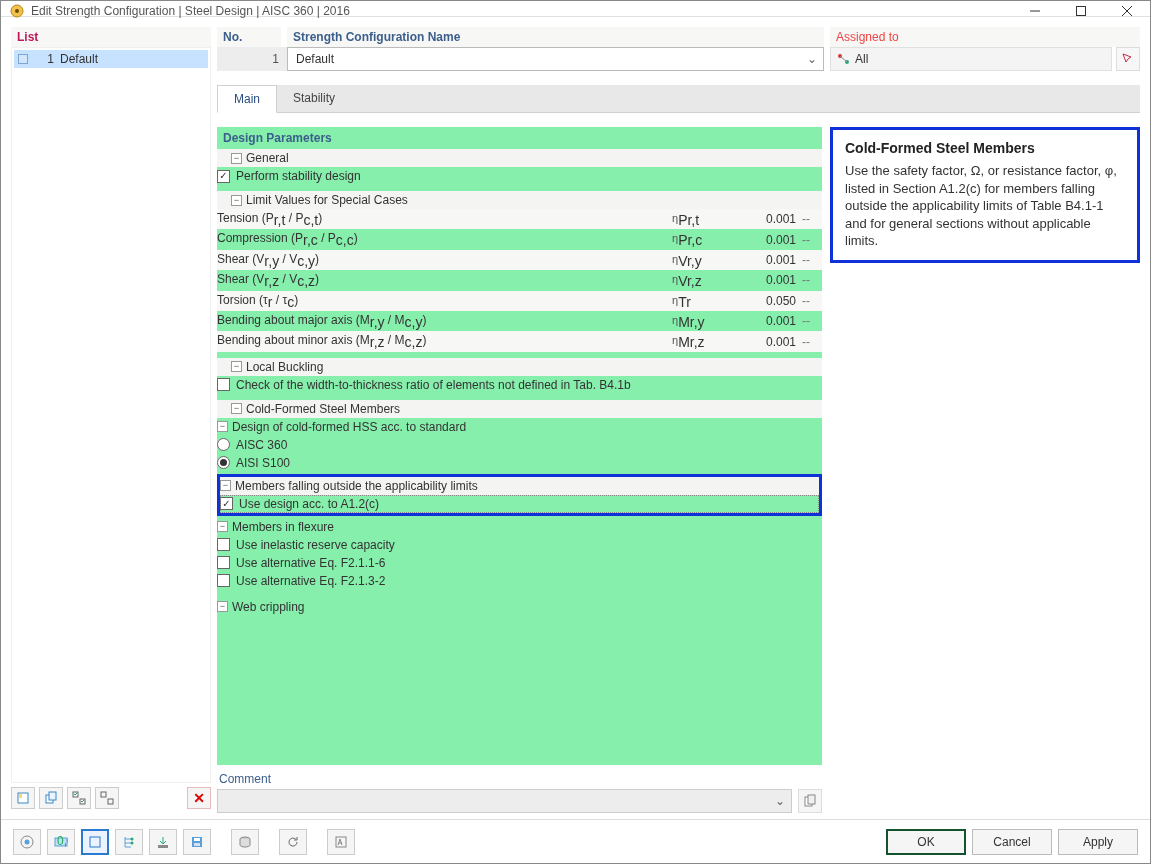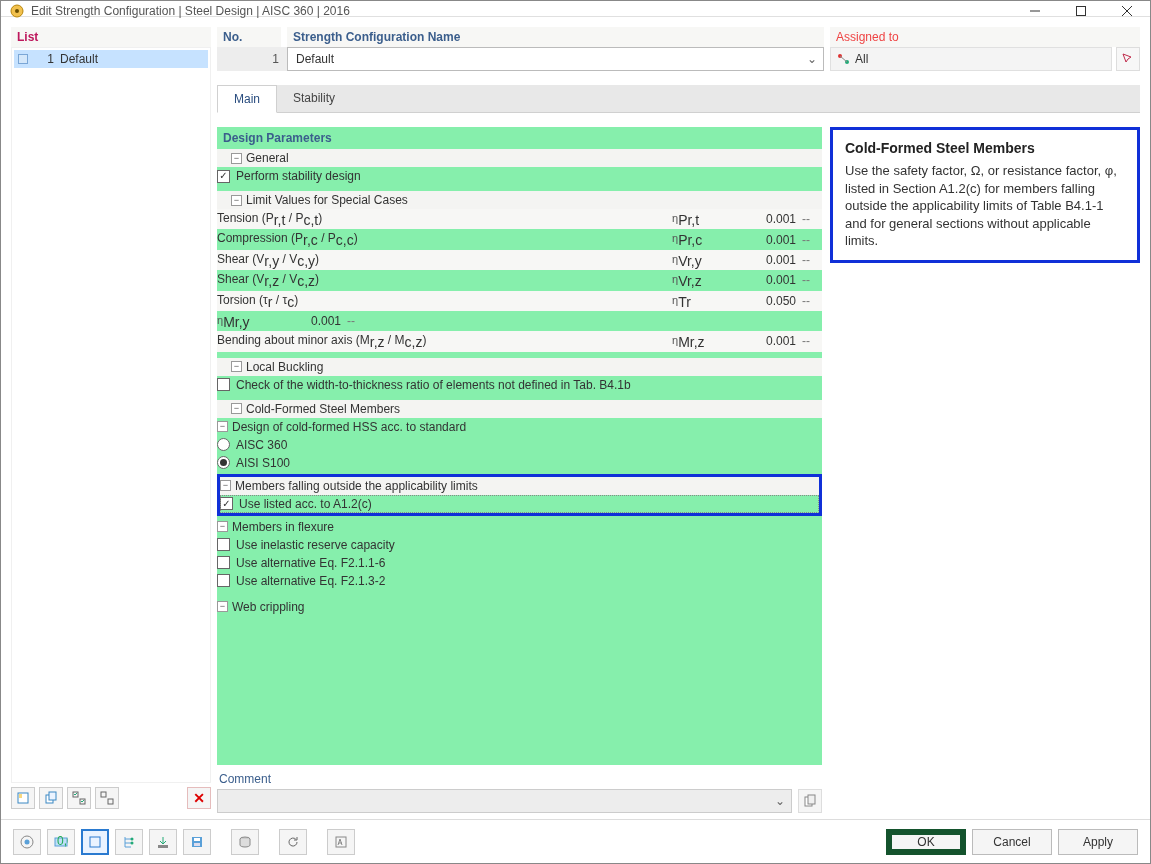--- a/index.html
+++ b/index.html
@@ -76,21 +76,21 @@
 .comment-row{display:flex;gap:6px}
 .comment-input{flex:1;height:24px;border:1px solid #ccc;background:#ededed;position:relative}
 .comment-input .chev{position:absolute;right:6px;top:4px;color:#666}
 .copy-btn{width:24px;height:24px;border:1px solid #ddd;background:#f5f5f5;display:flex;align-items:center;justify-content:center;cursor:pointer}
 
 .footer{height:44px;border-top:1px solid #ddd;display:flex;align-items:center;padding:0 12px;gap:6px;background:#fff}
 .footer .spacer{flex:1}
 .act-btn{width:28px;height:26px;border:1px solid #ccc;background:#f5f5f5;display:flex;align-items:center;justify-content:center;cursor:pointer}
 .act-btn.hl{border:2px solid #2a7ad0;background:#eaf3ff}
 .dlg-btn{width:80px;height:26px;border:1px solid #bbb;background:#f5f5f5;cursor:pointer;display:flex;align-items:center;justify-content:center}
-.dlg-btn.primary{border:6px solid #14532d}
+.dlg-btn.primary{border:2px solid #14532d}
 svg{display:block}
 </style>
 </head>
 <body>
 
 <div class="window">
 
   <div class="titlebar">
     <span class="app-icon">
       <svg width="16" height="16" viewBox="0 0 16 16">
@@ -247,20 +247,21 @@
                     <span class="val">0.001</span>
                     <span class="unit">--</span>
                   </div>
                   <div class="row ind2 alt">
                     <span class="lbl">Torsion (τ<sub>r</sub> / τ<sub>c</sub>)</span>
                     <span class="sym">η<sub>Tr</sub></span>
                     <span class="val">0.050</span>
                     <span class="unit">--</span>
                   </div>
                   <div class="row ind2">
+                    <span class="lbl">Bending about major axis (M<sub>r,y</sub> / M<sub>c,y</sub>)</span>
                     <span class="sym">η<sub>Mr,y</sub></span>
                     <span class="val">0.001</span>
                     <span class="unit">--</span>
                   </div>
                   <div class="row ind2 alt">
                     <span class="lbl">Bending about minor axis (M<sub>r,z</sub> / M<sub>c,z</sub>)</span>
                     <span class="sym">η<sub>Mr,z</sub></span>
                     <span class="val">0.001</span>
                     <span class="unit">--</span>
                   </div>
@@ -297,21 +298,21 @@
                 <span>AISI S100</span>
               </div>
 
               <div class="hl-box">
                 <div class="row ind2" style="background:#f4f4f2">
                   <span class="exp">−</span>
                   <span style="margin-left:4px">Members falling outside the applicability limits</span>
                 </div>
                 <div class="row ind3" style="outline:1px dotted #888;outline-offset:-1px">
                   <span class="cb checked"></span>
-                  <span>Use listed acc. to A1.2(c)</span>
+                  <span>Use design acc. to A1.2(c)</span>
                 </div>
               </div>
 
               <div class="row ind2">
                 <span class="exp">−</span>
                 <span style="margin-left:4px">Members in flexure</span>
               </div>
               <div class="row ind3">
                   <span class="cb"></span>
                   <span>Use inelastic reserve capacity</span>

